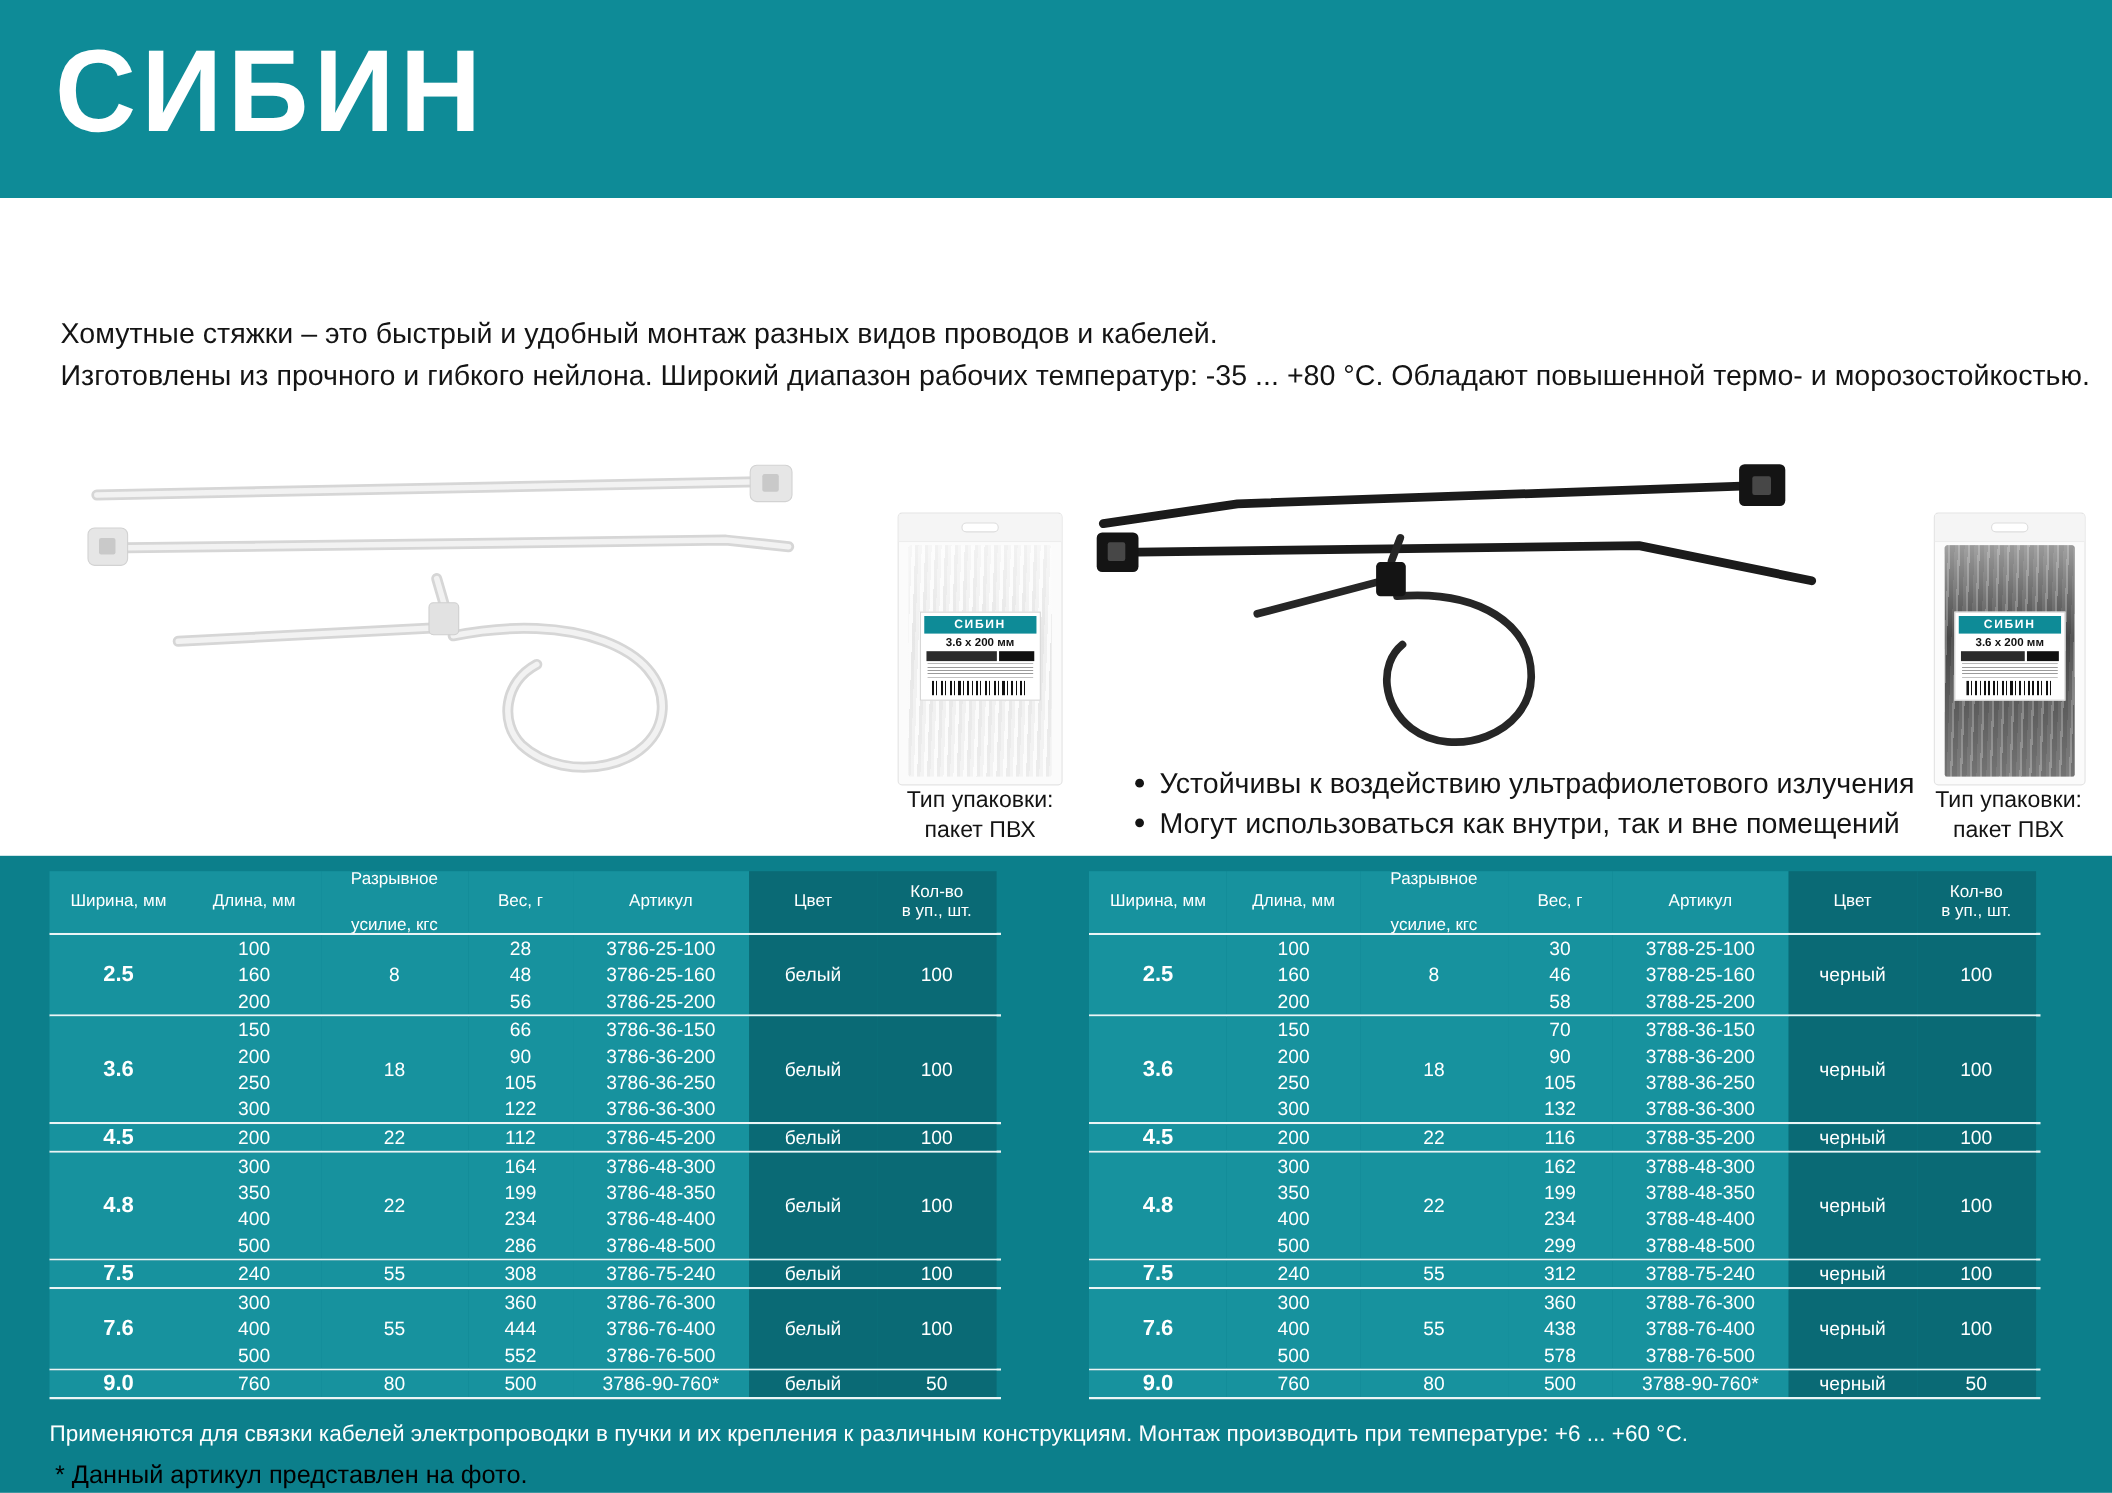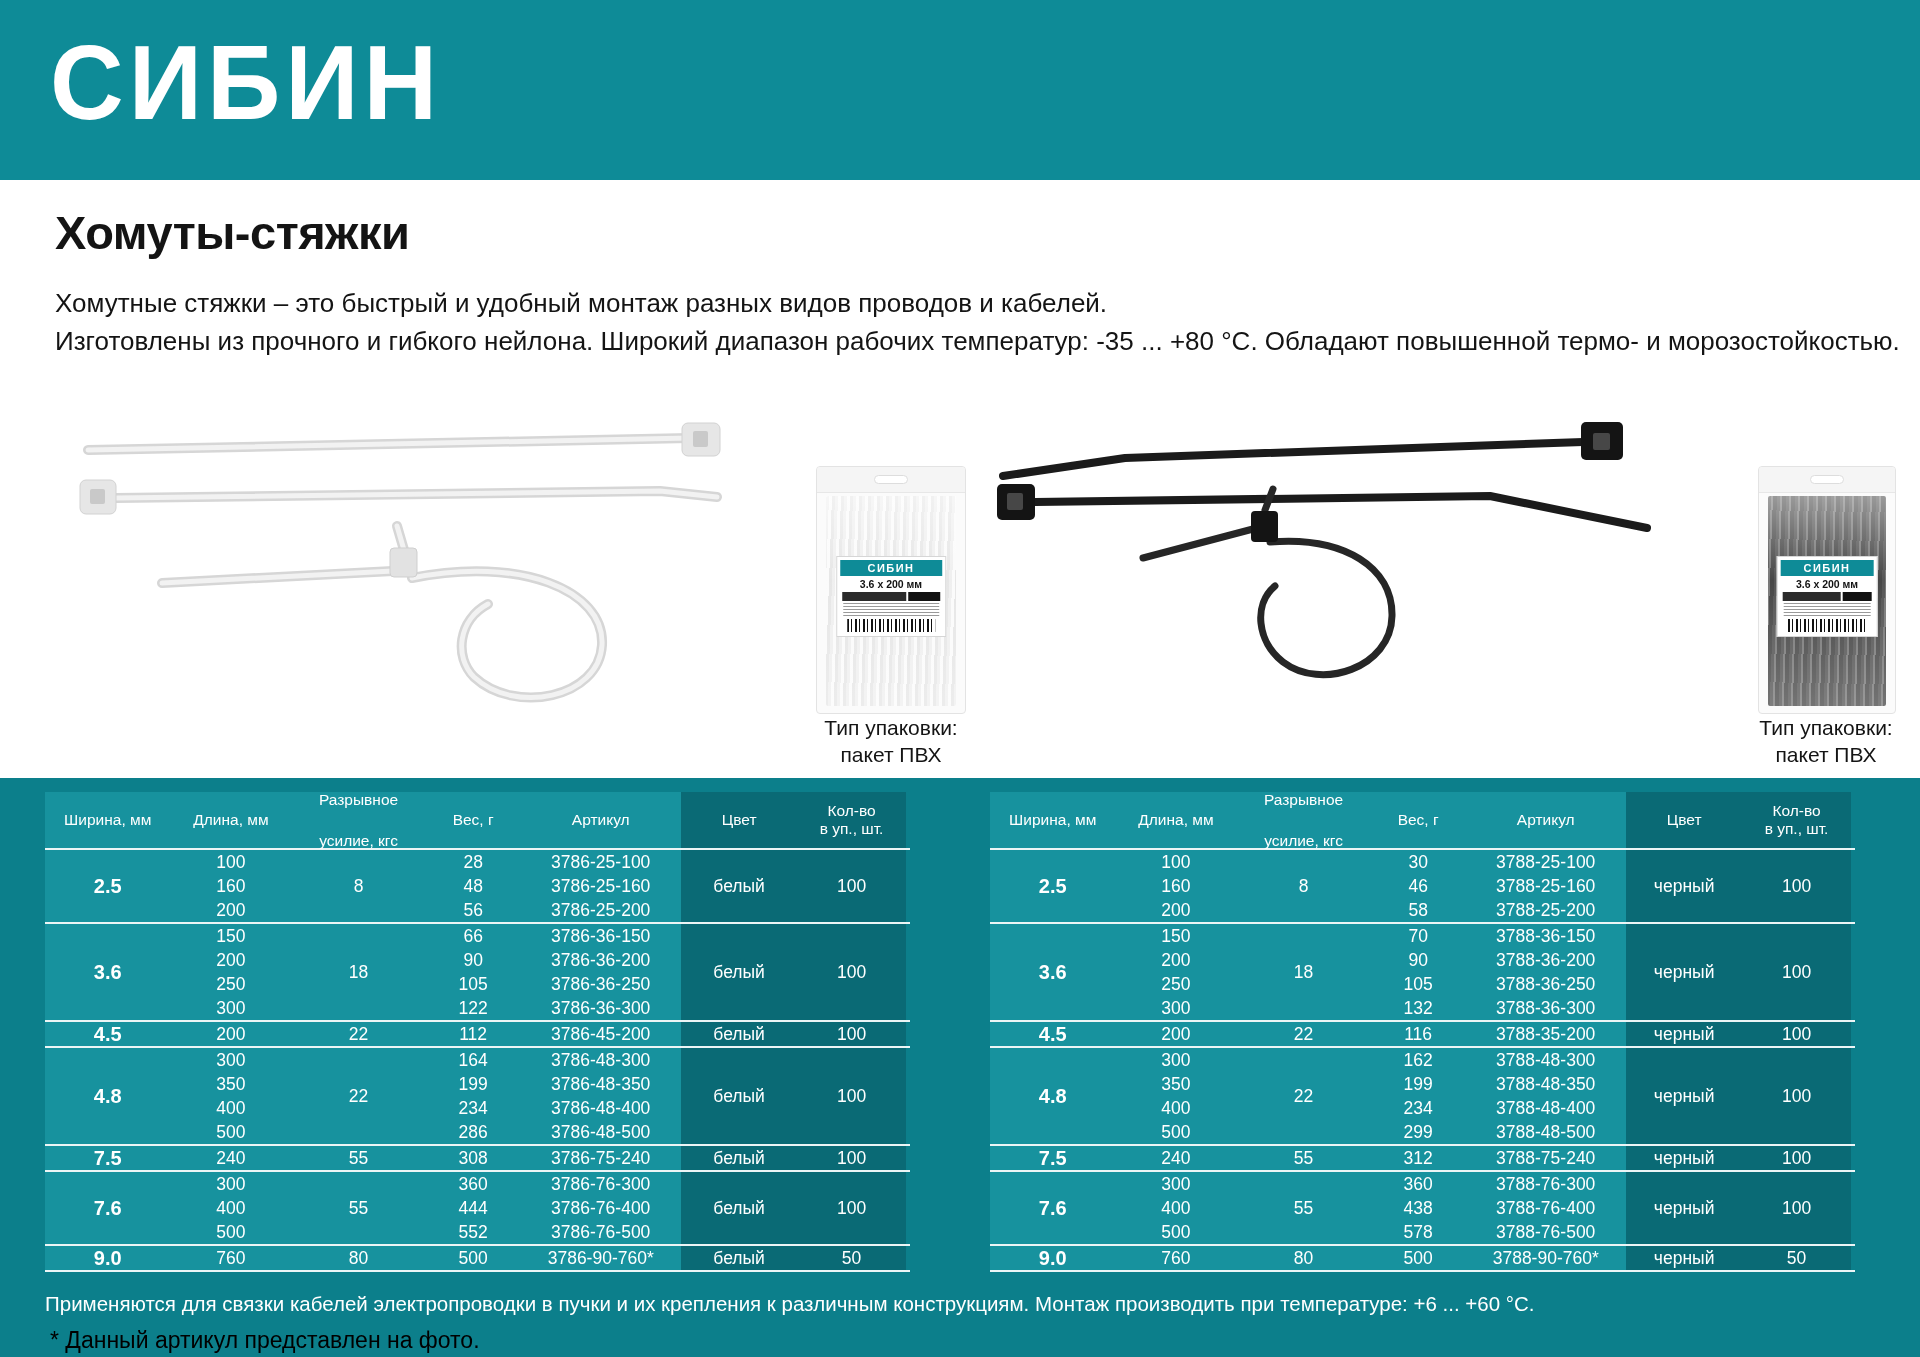--- a/index.html
+++ b/index.html
@@ -86,21 +86,20 @@
 </style>
 </head>
 <body>
 
 <div class="page">
 
   <div class="header">
     <div class="logo">СИБИН</div>
   </div>
 
-  <div class="title">Хомуты-стяжки</div>
   <div class="desc">
     <div>Хомутные стяжки – это быстрый и удобный монтаж разных видов проводов и кабелей.</div>
     <div>Изготовлены из прочного и гибкого нейлона. Широкий диапазон рабочих температур: -35 ... +80 °С. Обладают повышенной термо- и морозостойкостью.</div>
   </div>
 
   <svg class="ties-svg ties-white" width="670" height="300" viewBox="0 0 670 300">
     <defs>
       <path id="wt1" d="M28,42 L630,30"></path>
       <path id="wt2" d="M56,90 L600,83 L657,89"></path>
       <path id="wt3a" d="M333,163 L102,175"></path>
@@ -172,20 +171,30 @@
       </div>
       <div class="bl-fine"></div>
       <div class="bl-barcode"></div>
     </div>
   </div>
   <div class="pack-caption cap-black">
     <div>Тип упаковки:</div>
     <div>пакет ПВХ</div>
   </div>
 
+  <div class="bullets">
+    <div class="bullet">
+      <span class="dot"></span>
+      <span>Устойчивы к воздействию ультрафиолетового излучения</span>
+    </div>
+    <div class="bullet">
+      <span class="dot"></span>
+      <span>Могут использоваться как внутри, так и вне помещений</span>
+    </div>
+  </div>
 
   <div class="band">
     <div class="table table-left">
         <div class="t-head">
           <div class="t-hcell c0">
             <span>Ширина, мм</span>
           </div>
           <div class="t-hcell c1">
             <span>Длина, мм</span>
           </div>

